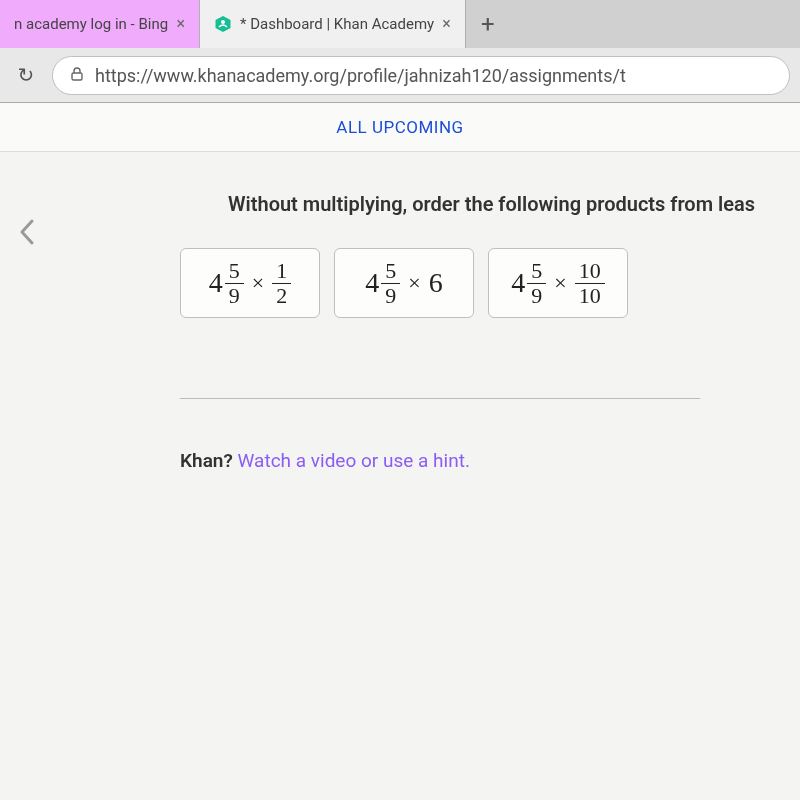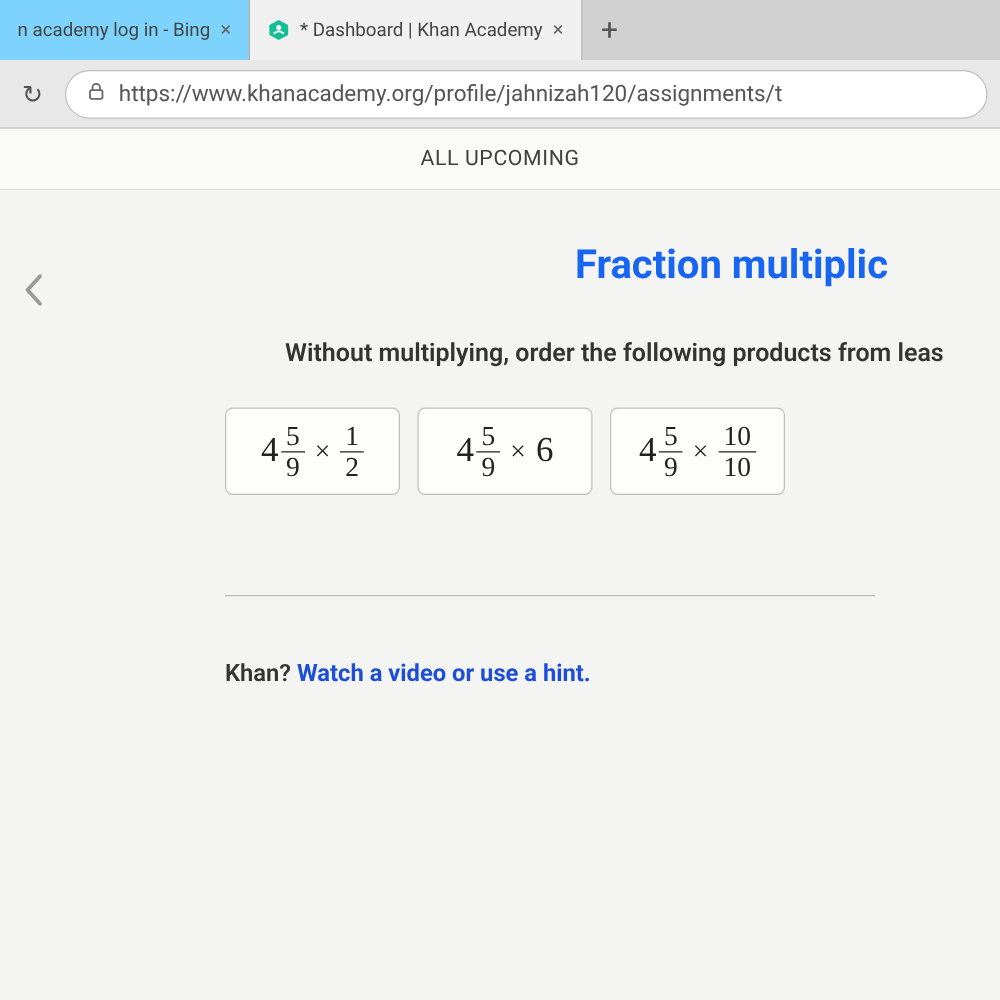--- a/index.html
+++ b/index.html
@@ -12,21 +12,21 @@
       position: relative;
     }
     .browser-chrome {
       background: linear-gradient(to bottom, #d8d8d8, #c8c8c8);
       border-bottom: 1px solid #aaa;
     }
     .tab-bar { display: flex; align-items: stretch; height: 48px; background: #d0d0d0; }
     .tab {
       display: flex; align-items: center; gap: 8px;
       padding: 0 14px; min-width: 200px; max-width: 280px;
-      background: #7dd3fc; border-right: 1px solid #b0b0b0;
+      background: #f0abfc; border-right: 1px solid #b0b0b0;
       font-size: 15px; color: #444; cursor: pointer; white-space: nowrap;
       overflow: hidden;
     }
     .tab.active { background: #f0f0f0; }
     .tab-favicon {
       width: 18px; height: 18px; flex-shrink: 0;
       display: flex; align-items: center; justify-content: center;
     }
     .tab-title { flex: 1; overflow: hidden; text-overflow: ellipsis; }
     .tab-close { flex-shrink: 0; color: #666; font-size: 16px; line-height: 1; }
@@ -48,21 +48,21 @@
       padding: 8px 16px; font-size: 18px; color: #555;
       overflow: hidden; white-space: nowrap;
     }
     .lock-icon { color: #666; flex-shrink: 0; }
     .page-area {
       background: #f4f4f2; height: calc(800px - 48px - 54px); position: relative;
     }
     .top-nav-strip {
       background: #fafaf8; border-bottom: 1px solid #ddd;
       padding: 14px 0; text-align: center; font-size: 17px;
-      color: #404040; letter-spacing: 0.5px;
+      color: #1d4ed8; letter-spacing: 0.5px;
     }
     .back-arrow {
       position: absolute; left: 18px; top: 115px; font-size: 28px; color: #9a9a9a;
       cursor: pointer;
     }
     .content {
       padding: 40px 20px 20px 180px;
     }
     .exercise-title {
       color: #1865f2; font-size: 32px; font-weight: 700;
@@ -88,21 +88,21 @@
       font-size: 22px; line-height: 1.05; vertical-align: middle;
     }
     .frac .num { border-bottom: 1.5px solid #222; padding: 0 4px; }
     .frac .den { padding: 0 4px; }
     .times { margin: 0 8px; font-size: 22px; }
     .whole-mult { font-size: 28px; }
     .slot-line {
       border-top: 1.5px solid #bbb; margin: 0 0 50px 0; width: 520px;
     }
     .stuck-row { font-size: 19px; color: #333; font-weight: 600; }
-    .stuck-link { color: #1d4ed8; font-weight: 700; cursor: pointer; }
+    .stuck-link { color: #8b5cf6; font-weight: 400; cursor: pointer; }
   </style>
 </head>
 <body>
 
 <div class="browser-chrome">
   <div class="tab-bar">
     <div class="tab">
       <span class="tab-title">n academy log in - Bing</span>
       <span class="tab-close">×</span>
     </div>
@@ -144,21 +144,20 @@
 
   <div class="back-arrow">
     <span>
       <svg width="18" height="28" viewBox="0 0 18 28" fill="none">
           <path d="M14 3 L4 14 L14 25" stroke="#9a9a9a" stroke-width="3" stroke-linecap="round" stroke-linejoin="round"></path>
         </svg>
     </span>
   </div>
 
   <div class="content">
-    <div class="exercise-title">Fraction multiplic</div>
 
     <div class="question-text">Without multiplying, order the following products from leas</div>
 
     <div class="tiles-row">
       <div class="tile">
         <span class="mixed">
           <span class="whole">4</span>
           <span class="frac">
             <span class="num">5</span>
             <span class="den">9</span>

